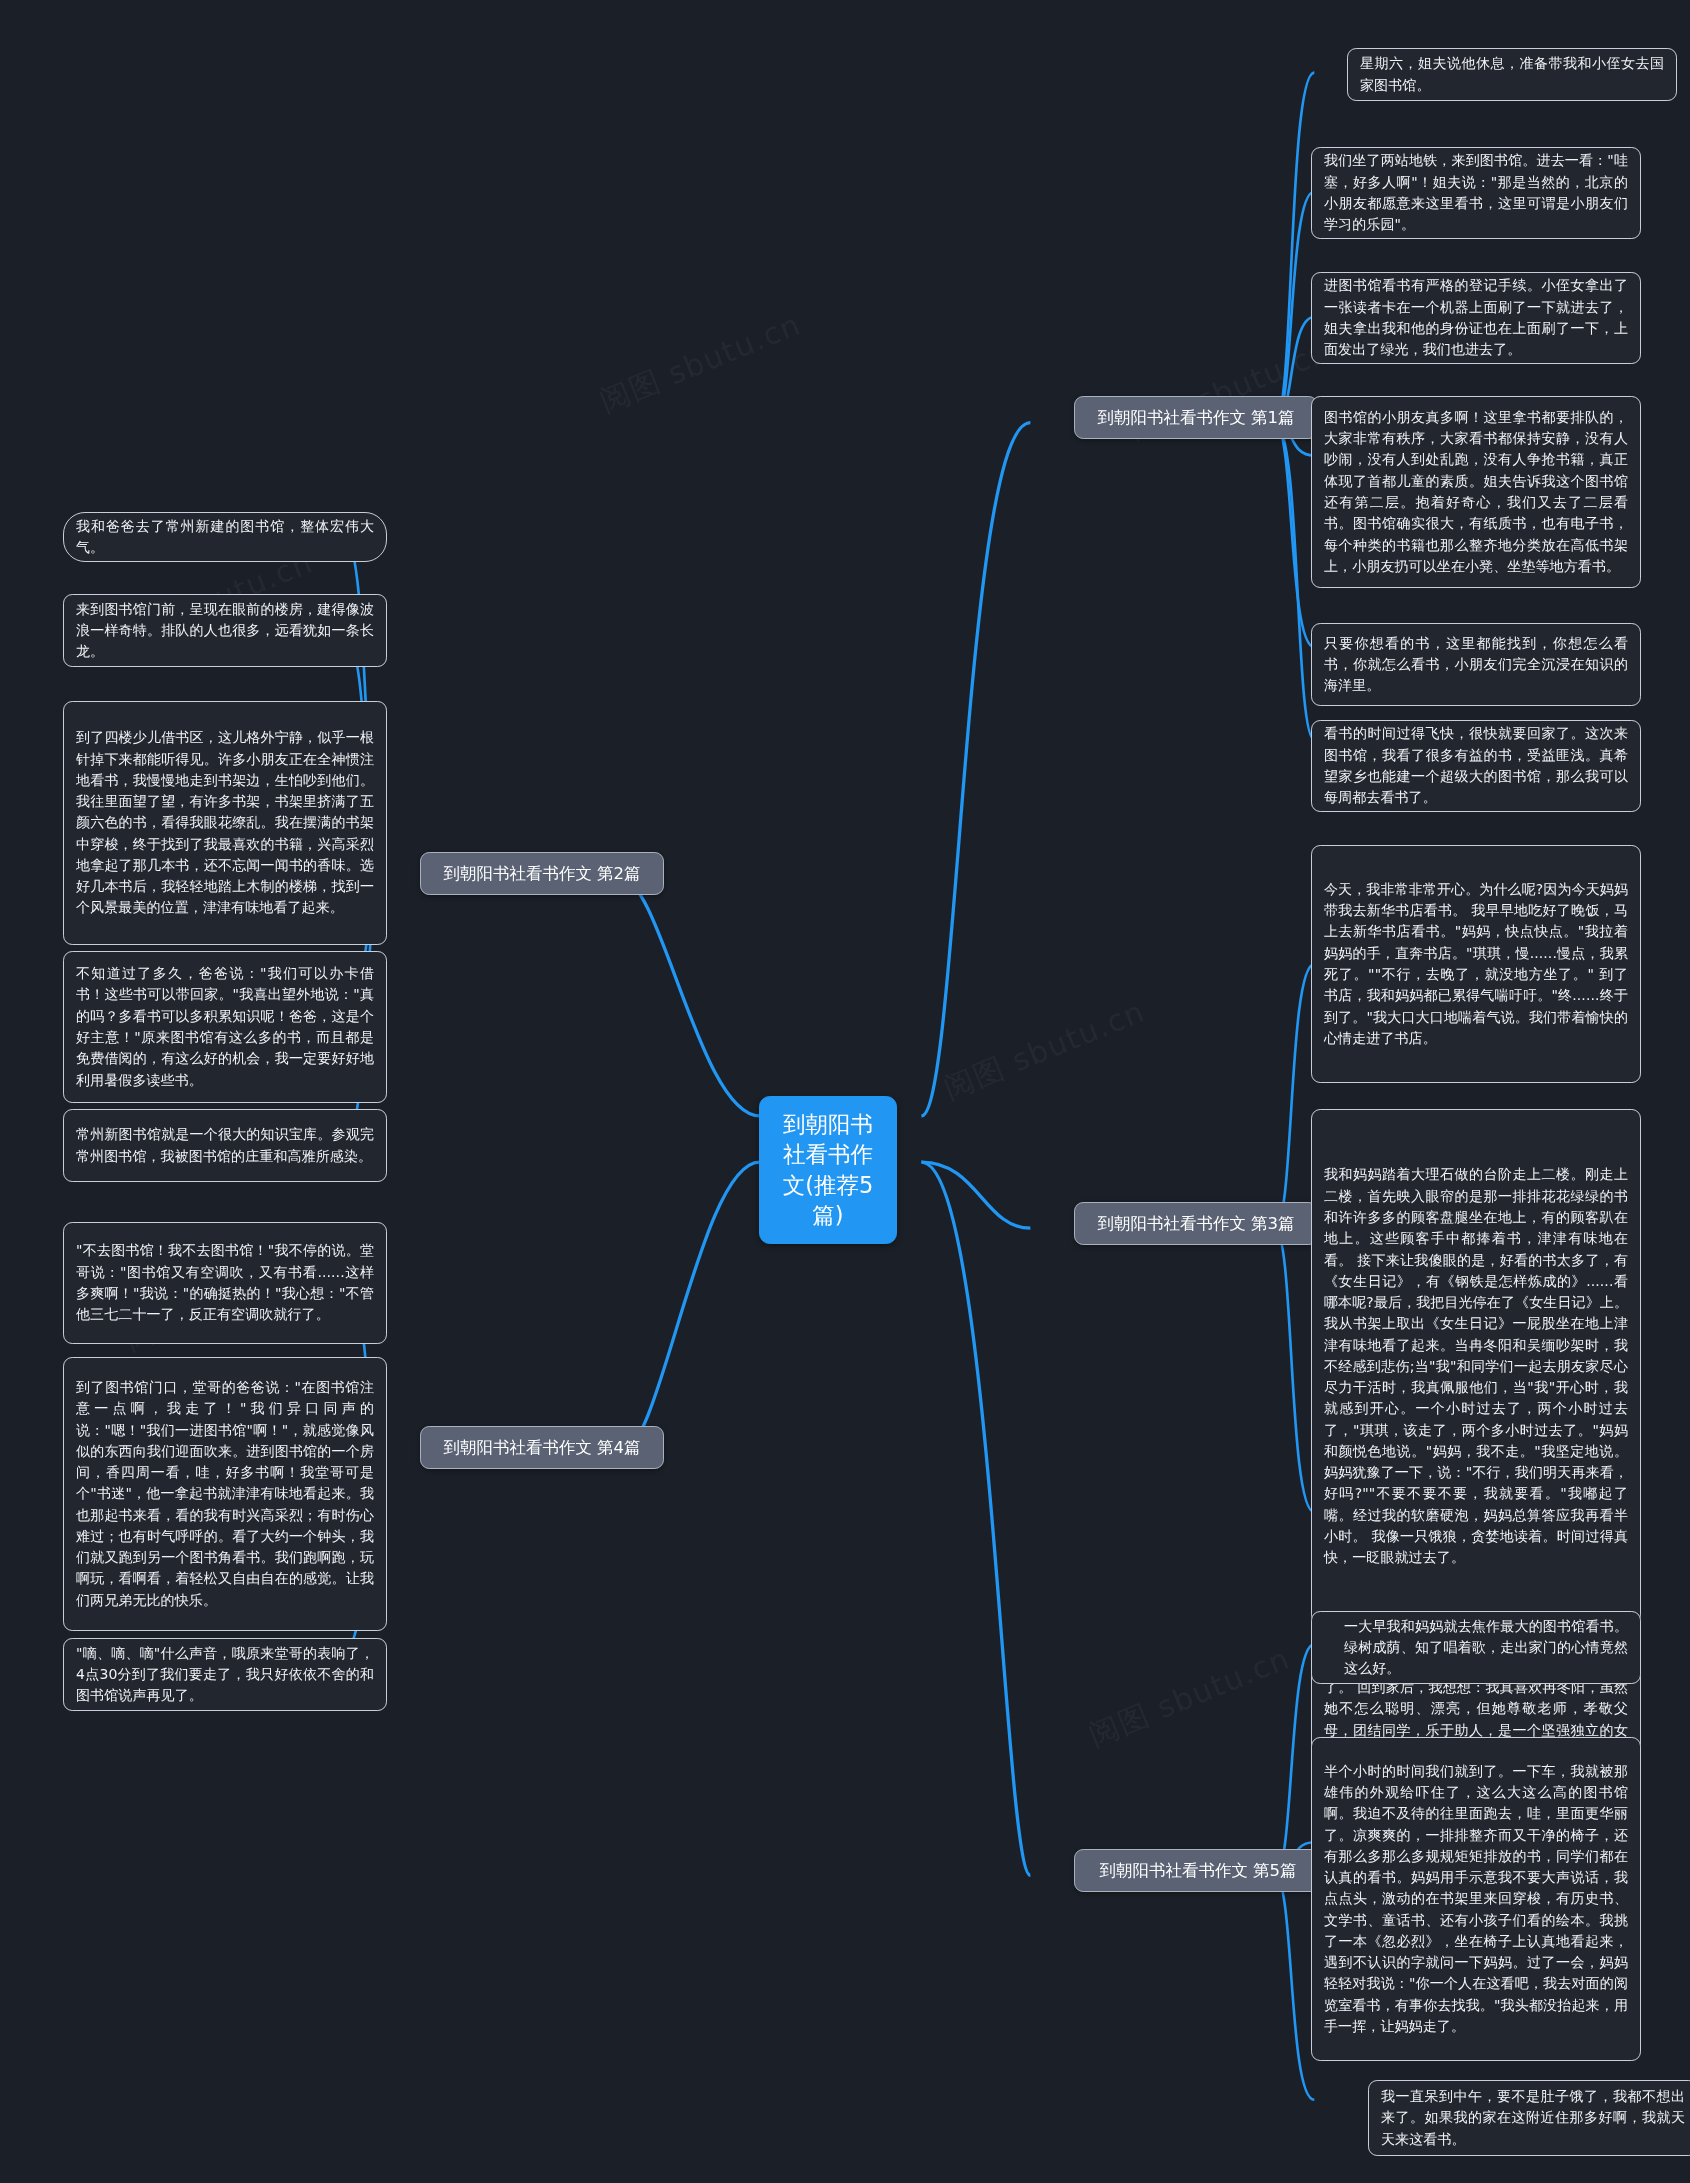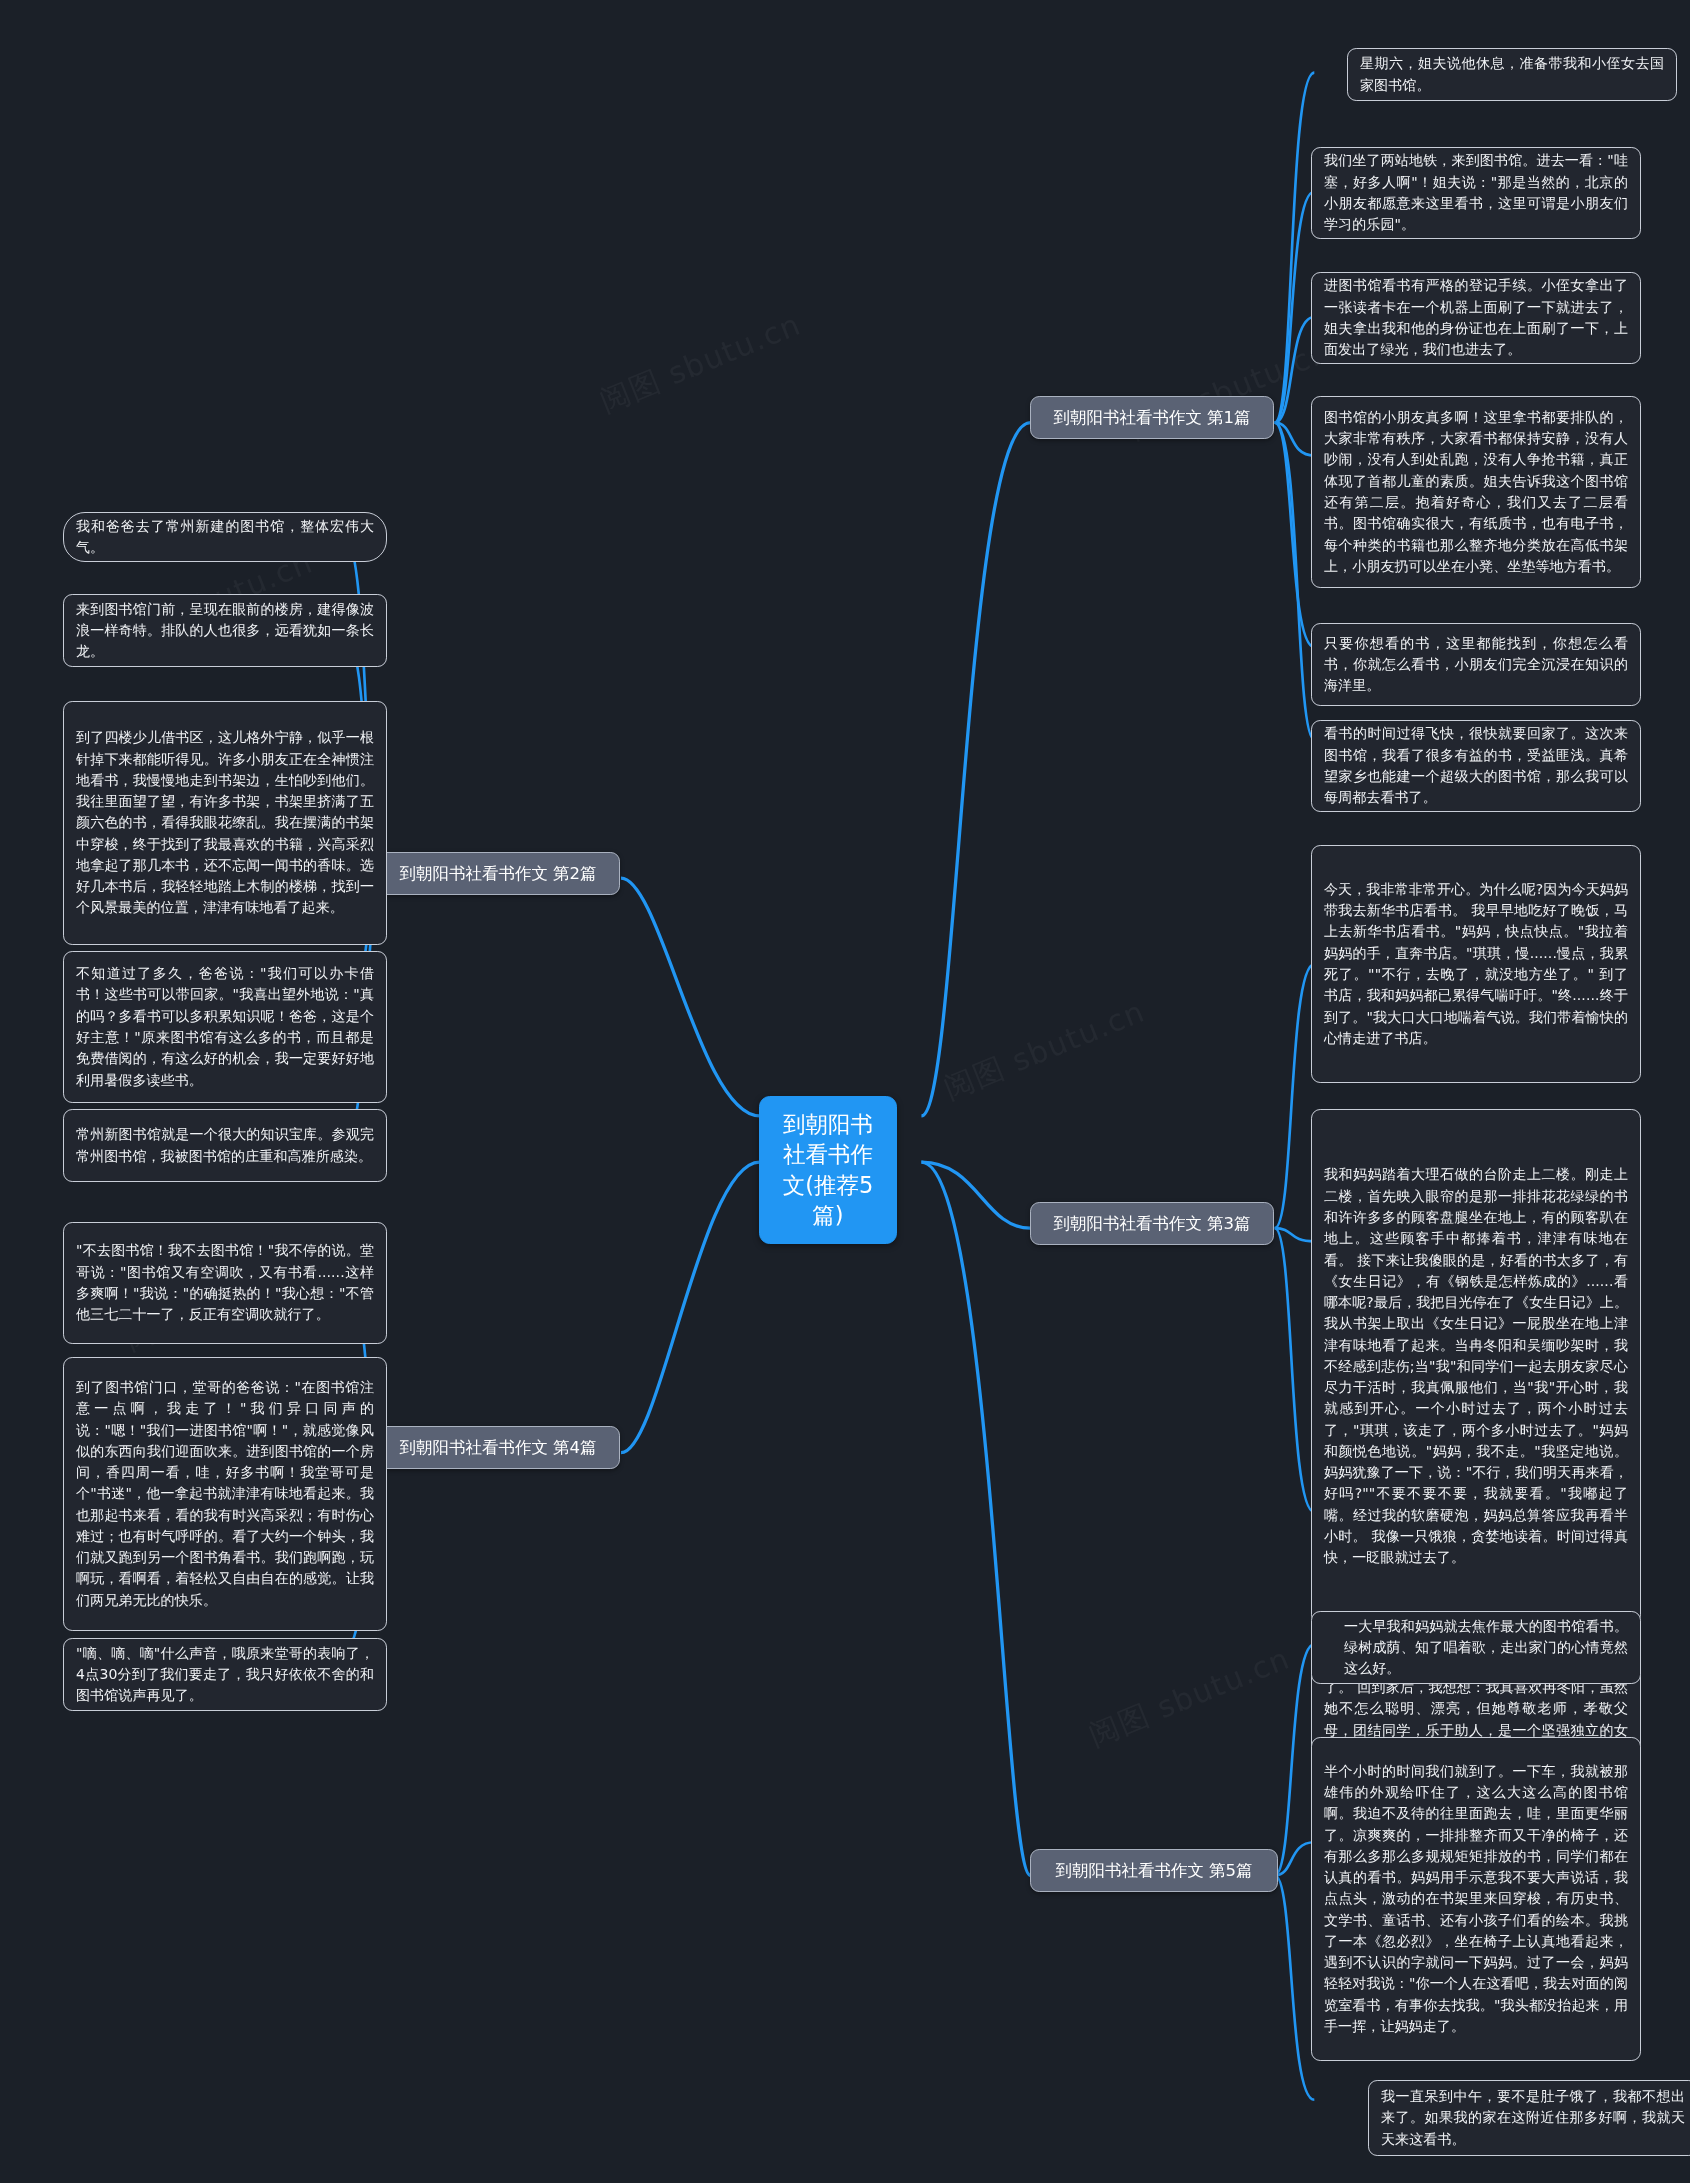--- a/index.html
+++ b/index.html
@@ -55,20 +55,21 @@
     background: #5a6274;
     border: 1.3px solid #aab2c0;
     color: #ffffff;
     font-size: 16.5px;
     line-height: 1.4;
     padding: 9.2px 13.2px;
     justify-content: center;
     text-align: center;
     font-weight: 500;
     box-shadow: 0 1.3px 4px rgba(0,0,0,0.35);
+    margin-left: 44px;
   }
   .root {
     background: #2196f3;
     border: 1.3px solid #2196f3;
     color: #ffffff;
     font-size: 22.5px;
     line-height: 1.35;
     padding: 12px 16px;
     justify-content: center;
     text-align: center;

